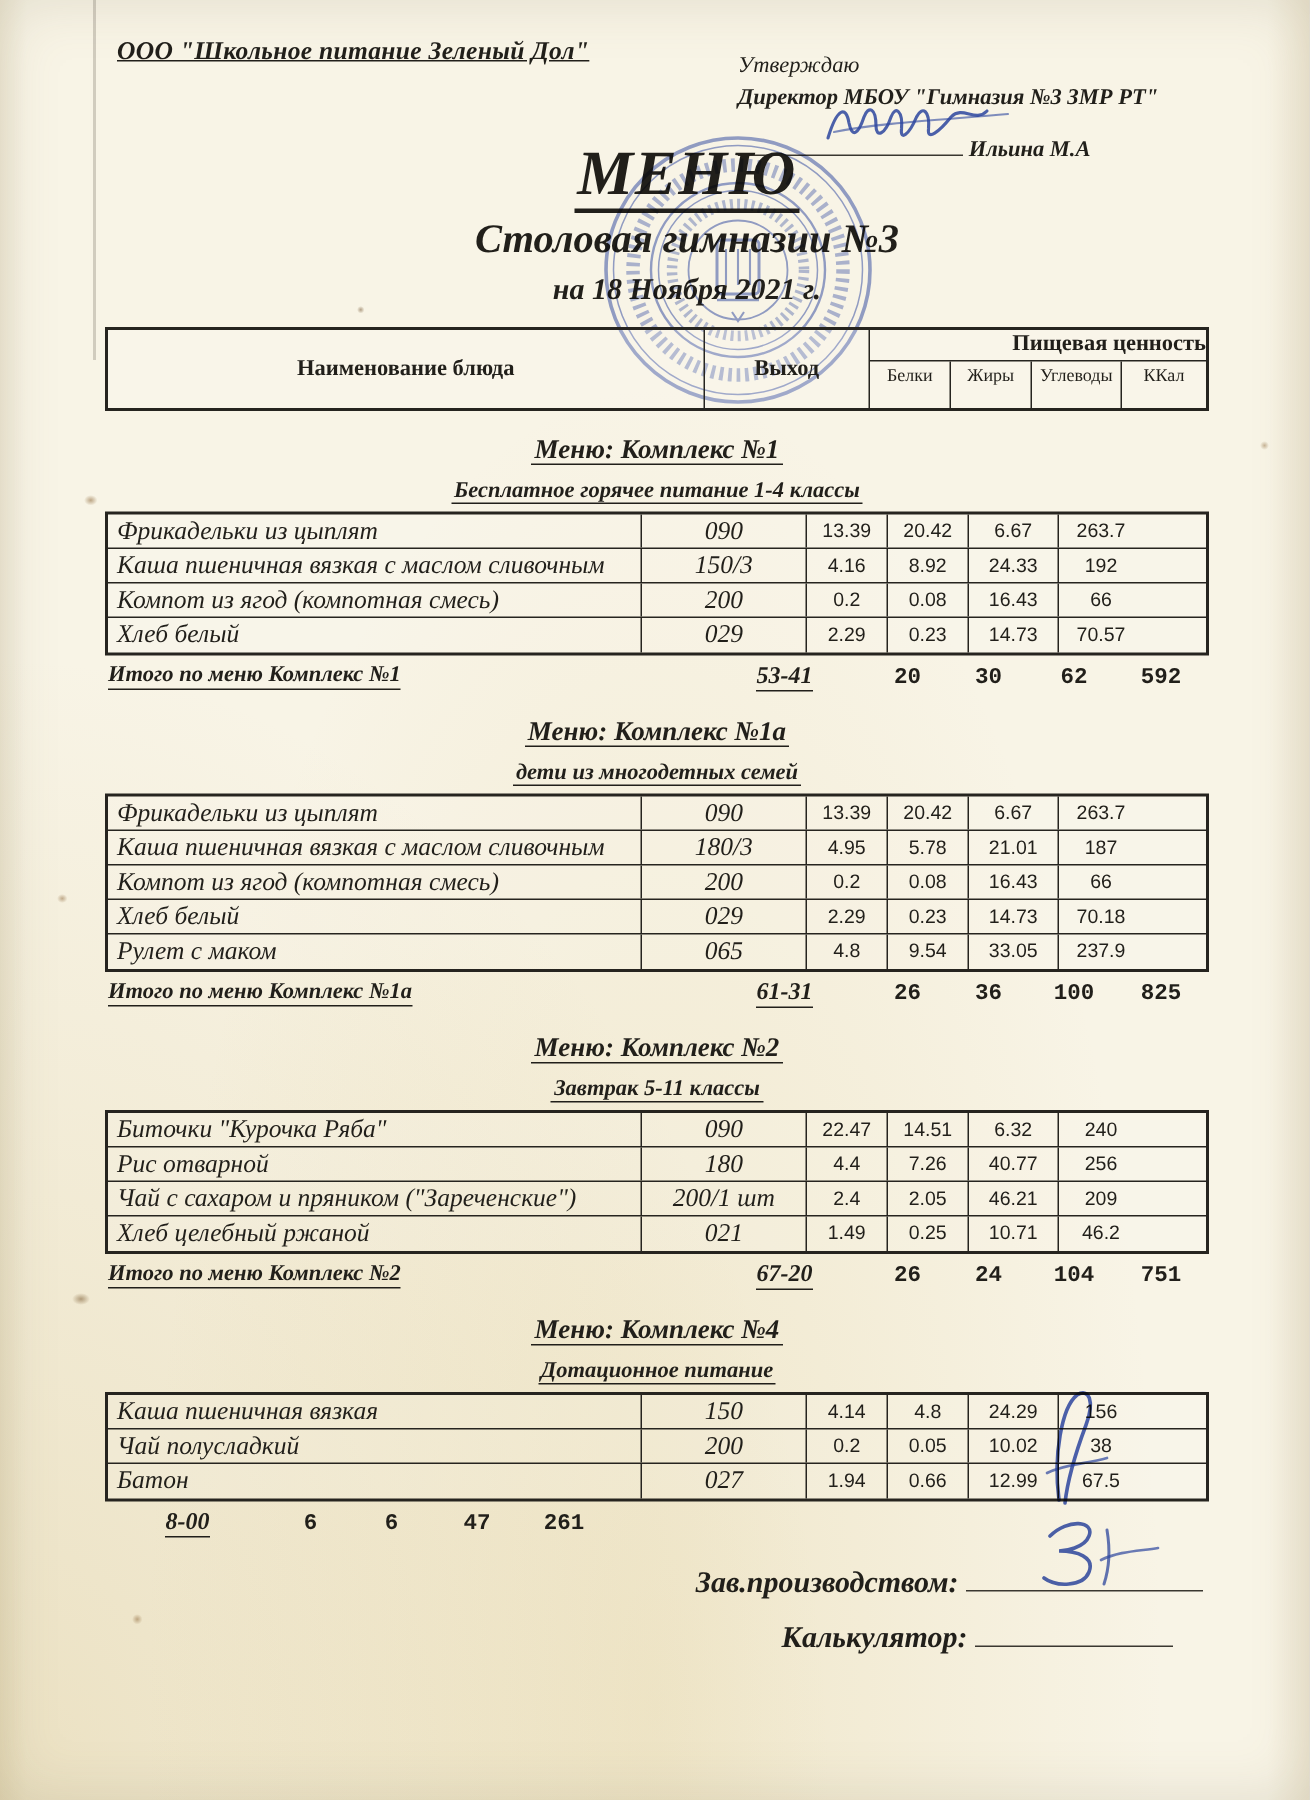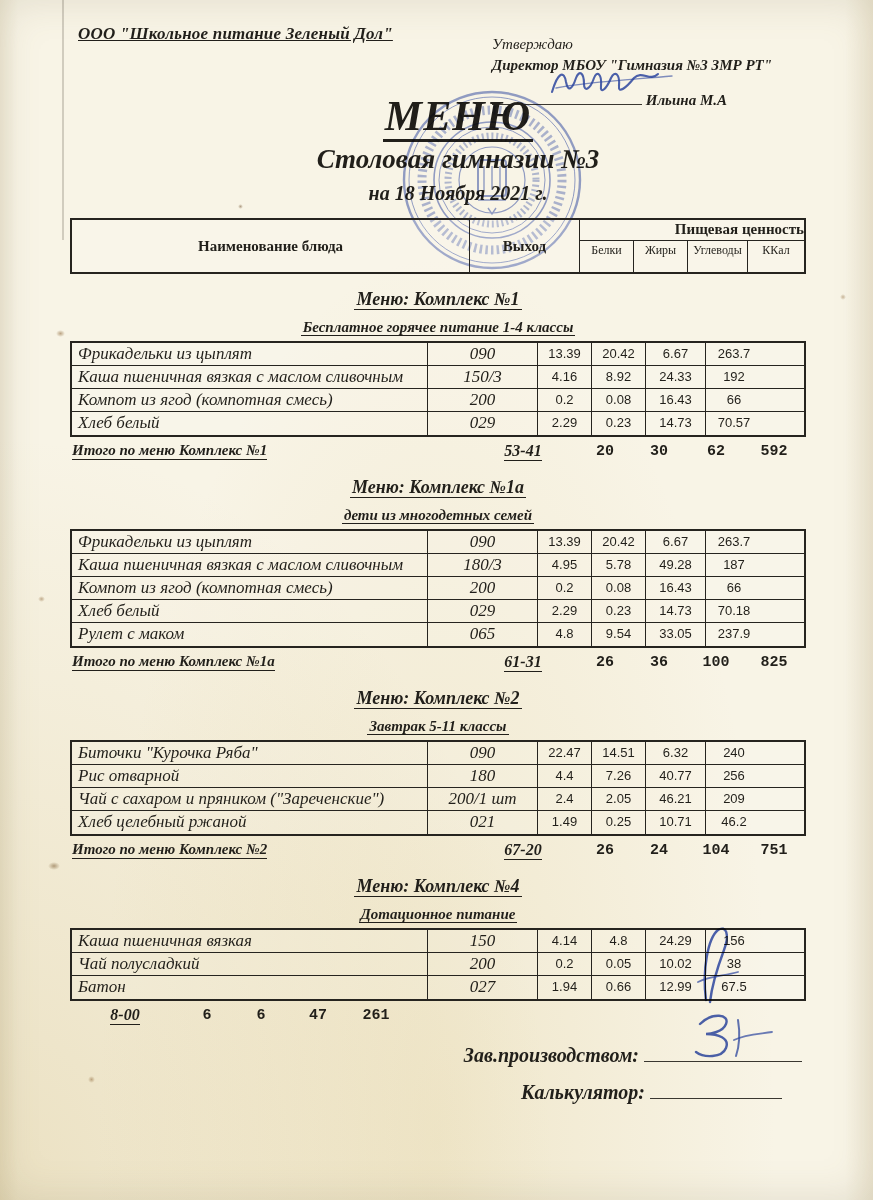--- a/index.html
+++ b/index.html
@@ -201,21 +201,21 @@
         <div class="cell num w-b">13.39</div>
         <div class="cell num w-f">20.42</div>
         <div class="cell num w-c">6.67</div>
         <div class="cell num w-k">263.7</div>
       </div>
       <div class="trow">
         <div class="cell dish">Каша пшеничная вязкая с маслом сливочным</div>
         <div class="cell out">180/3</div>
         <div class="cell num w-b">4.95</div>
         <div class="cell num w-f">5.78</div>
-        <div class="cell num w-c">49.28</div>
+        <div class="cell num w-c">21.01</div>
         <div class="cell num w-k">187</div>
       </div>
       <div class="trow">
         <div class="cell dish">Компот из  ягод (компотная смесь)</div>
         <div class="cell out">200</div>
         <div class="cell num w-b">0.2</div>
         <div class="cell num w-f">0.08</div>
         <div class="cell num w-c">16.43</div>
         <div class="cell num w-k">66</div>
       </div>

